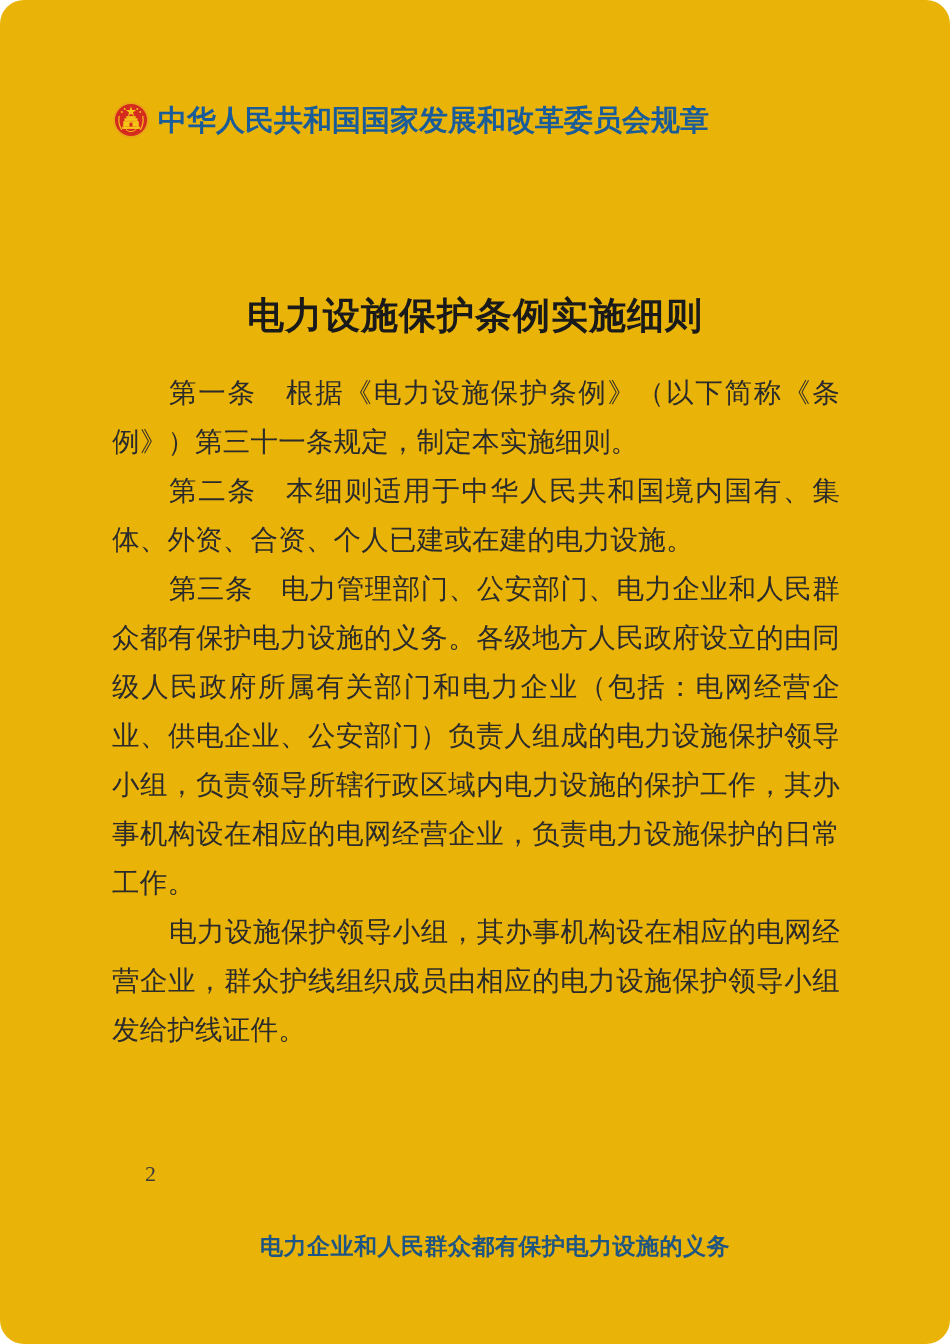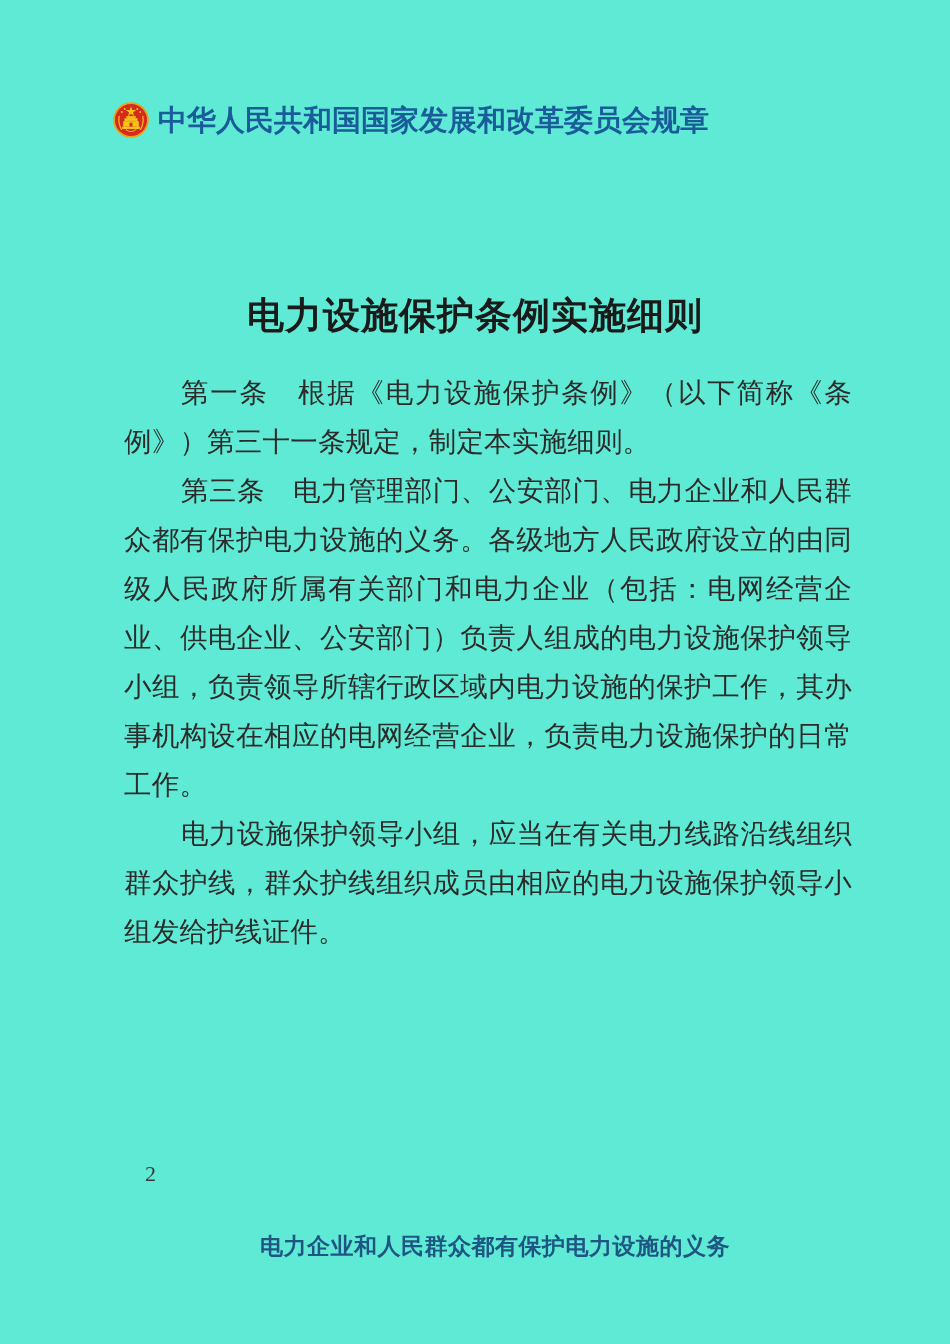--- a/index.html
+++ b/index.html
@@ -12,21 +12,22 @@
     height: 1344px;
     position: relative;
     font-family: "Liberation Sans", "DejaVu Sans", sans-serif;
     -webkit-font-smoothing: antialiased;
     overflow: hidden;
   }
 
   .page {
     position: absolute;
     inset: 0;
-    background: #5eead4;
+    background: #eab308;
+    border-radius: 24px;
   }
 
   
   .doc-header {
     position: absolute;
     left: 112px;
     top: 96px;
     display: flex;
     align-items: center;
     gap: 8px;
@@ -61,21 +62,21 @@
     font-family: "Liberation Serif", "DejaVu Serif", serif;
     font-size: 37px;
     line-height: 1.25;
     color: #1a1a1a;
     letter-spacing: 1px;
   }
 
   
   .body-block {
     position: absolute;
-    left: 124px;
+    left: 112px;
     top: 368px;
     width: 728px;
   }
 
   .para {
     font-family: "Liberation Sans", "DejaVu Sans", sans-serif;
     font-size: 27.5px;
     line-height: 49px;
     color: #2b2b2b;
     text-align: justify;
@@ -143,21 +144,22 @@
         <path d="M52 26 Q54 38 48 48" stroke="#f5c518" stroke-width="2" fill="none" stroke-linecap="round"></path>
       </svg>
     </span>
     <span class="header-title">中华人民共和国国家发展和改革委员会规章</span>
   </div>
 
   <h1 class="doc-title">电力设施保护条例实施细则</h1>
 
   <div class="body-block">
     <p class="para">第一条　根据《电力设施保护条例》（以下简称《条例》）第三十一条规定，制定本实施细则。</p>
+    <p class="para">第二条　本细则适用于中华人民共和国境内国有、集体、外资、合资、个人已建或在建的电力设施。</p>
     <p class="para">第三条　电力管理部门、公安部门、电力企业和人民群众都有保护电力设施的义务。各级地方人民政府设立的由同级人民政府所属有关部门和电力企业（包括：电网经营企业、供电企业、公安部门）负责人组成的电力设施保护领导小组，负责领导所辖行政区域内电力设施的保护工作，其办事机构设在相应的电网经营企业，负责电力设施保护的日常工作。</p>
-    <p class="para">电力设施保护领导小组，应当在有关电力线路沿线组织群众护线，群众护线组织成员由相应的电力设施保护领导小组发给护线证件。</p>
+    <p class="para">电力设施保护领导小组，其办事机构设在相应的电网经营企业，群众护线组织成员由相应的电力设施保护领导小组发给护线证件。</p>
   </div>
 
   <div class="page-number">2</div>
 
   <div class="doc-footer">电力企业和人民群众都有保护电力设施的义务</div>
 
 </div>
 
 </body></html>

